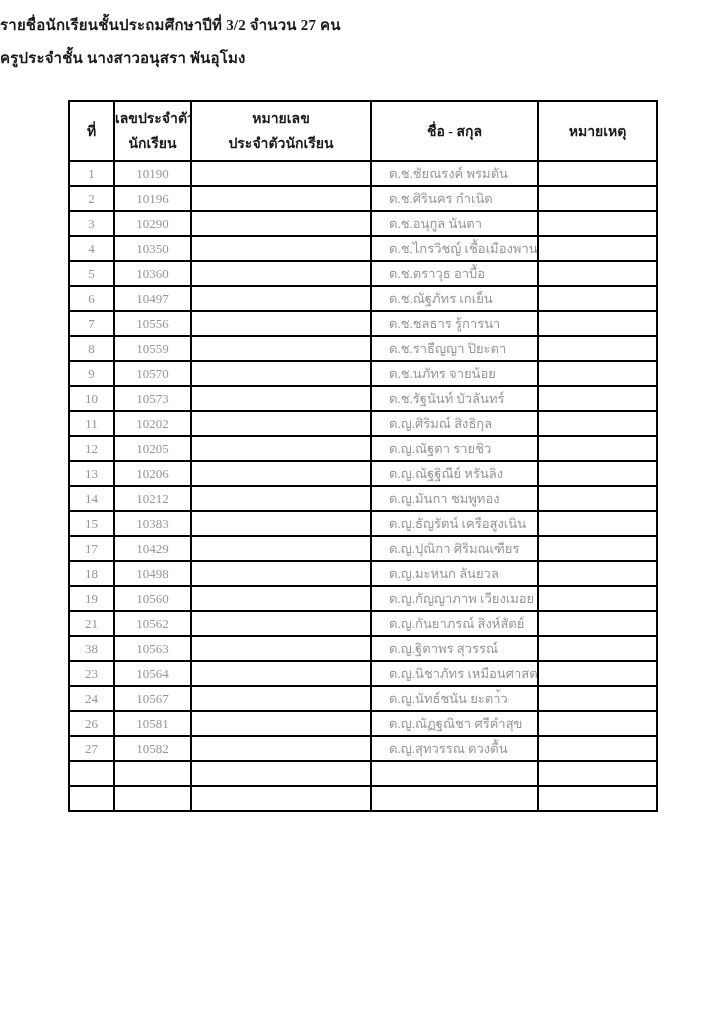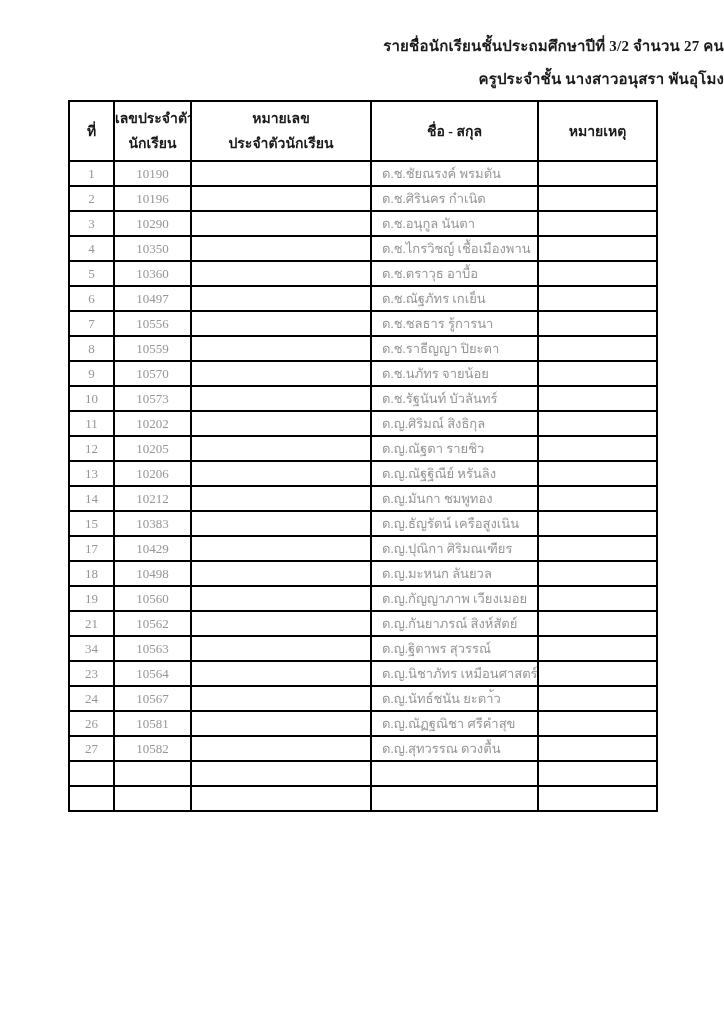--- a/index.html
+++ b/index.html
@@ -6,22 +6,22 @@
   html, body { background: #ffffff; }
   .page {
     position: relative;
     width: 724px;
     height: 1024px;
     background: #ffffff;
     font-family: "Liberation Serif", "DejaVu Serif", serif;
     overflow: hidden;
   }
   .titles {
-    padding-top: 30px;
-    text-align: right;
+    padding-top: 9px;
+    text-align: left;
   }
   .title-line {
     font-size: 15px;
     font-weight: bold;
     color: #1a1a1a;
     line-height: 33px;
     letter-spacing: 0.2px;
   }
   table.roster {
     position: absolute;
@@ -52,21 +52,21 @@
     color: #969696;
     vertical-align: middle;
     padding: 0;
   }
   .col-no      { width: 45px; }
   .col-id      { width: 77px; }
   .col-number  { width: 180px; }
   .col-name    { width: 167px; }
   .col-remark  { width: 119px; }
   td.cell-no, td.cell-id { text-align: center; }
-  td.cell-name { text-align: left; padding-left: 10px; }
+  td.cell-name { text-align: left; padding-left: 17px; }
   .hdr-line { display: block; }
 </style>
 </head>
 <body>
 
 <div class="page">
 
   <div class="titles">
     <div class="title-line">รายชื่อนักเรียนชั้นประถมศึกษาปีที่ 3/2  จำนวน 27 คน</div>
     <div class="title-line">ครูประจำชั้น นางสาวอนุสรา  พันอุโมง</div>
@@ -250,21 +250,21 @@
 
     <tr>
       <td class="cell-no">21</td>
       <td class="cell-id">10562</td>
       <td class="cell-number"></td>
       <td class="cell-name">ด.ญ.กันยาภรณ์ สิงห์สัตย์</td>
       <td class="cell-remark"></td>
     </tr>
 
     <tr>
-      <td class="cell-no">34</td>
+      <td class="cell-no">38</td>
       <td class="cell-id">10563</td>
       <td class="cell-number"></td>
       <td class="cell-name">ด.ญ.ฐิตาพร สุวรรณ์</td>
       <td class="cell-remark"></td>
     </tr>
 
     <tr>
       <td class="cell-no">23</td>
       <td class="cell-id">10564</td>
       <td class="cell-number"></td>

